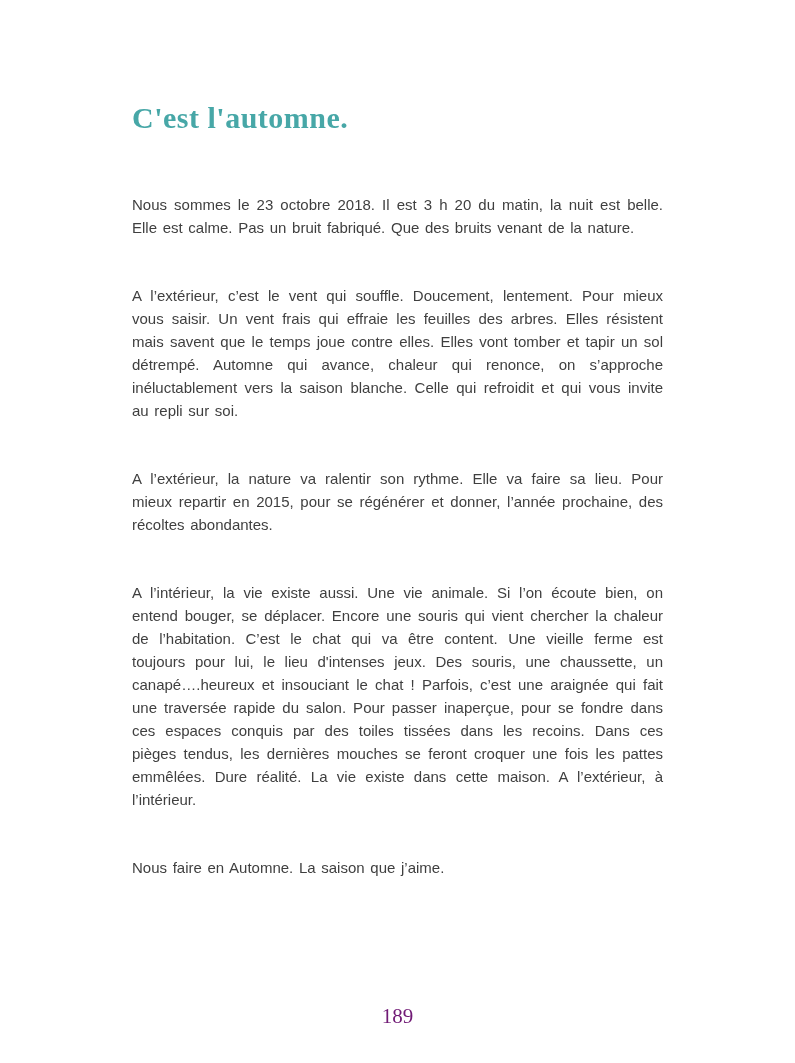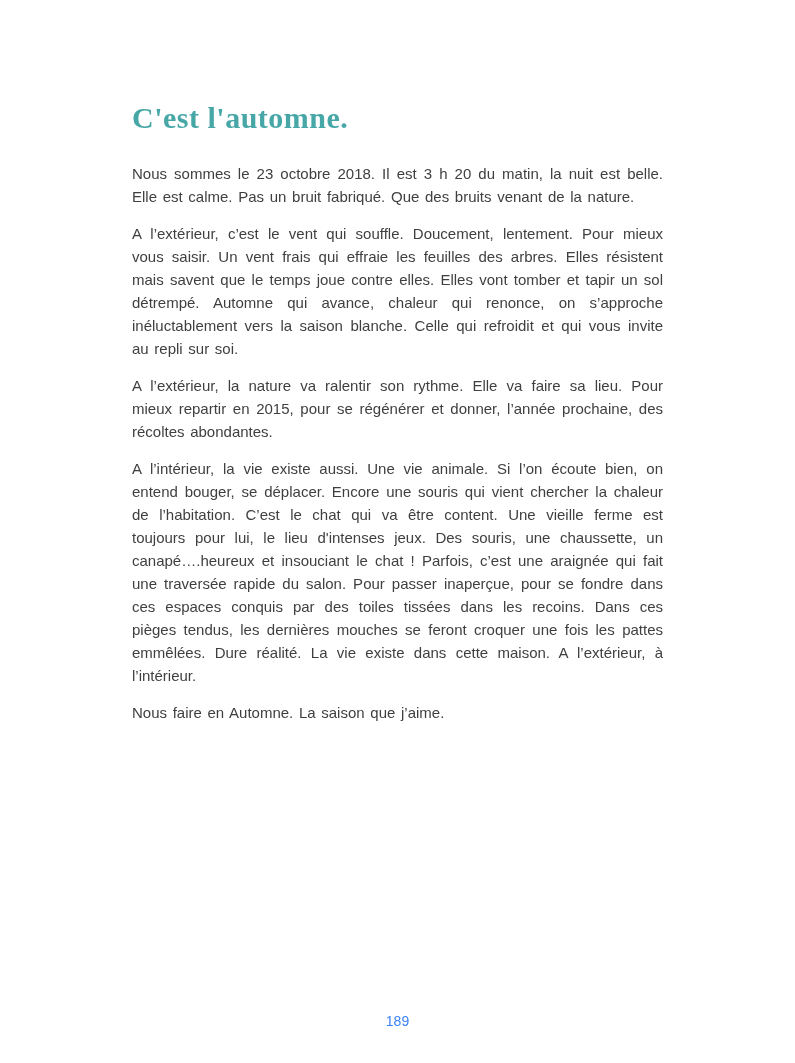--- a/index.html
+++ b/index.html
@@ -10,20 +10,21 @@
   .page {
     position: relative;
     width: 795px;
     height: 1063px;
     box-sizing: border-box;
     background: #ffffff;
     padding: 100px 132px 26px 132px;
     display: flex;
     flex-direction: column;
     font-family: "Liberation Sans", sans-serif;
+    gap: 31px;
   }
   .title {
     font-family: "Liberation Serif", serif;
     font-weight: bold;
     font-size: 30px;
     line-height: 1.2;
     color: #47a7a7;
     margin: 0 0 26px 0;
     letter-spacing: 0.5px;
   }
@@ -34,23 +35,23 @@
     color: #3f3f3f;
     margin: 0 0 14px 0;
     word-spacing: 1.5px;
   }
   .para:last-of-type {
     text-align: left;
   }
   .footer {
     margin-top: auto;
     text-align: center;
-    font-family: Liberation Sans, sans-serif;
-    font-size: 14px;
-    color: #3b82f6;
+    font-family: Liberation Serif, serif;
+    font-size: 21px;
+    color: #701a75;
     padding-bottom: 8px;
   }
 </style>
 </head>
 <body>
 
 <div class="page">
   <h1 class="title" style="color: rgb(71, 167, 167);">C'est l'automne.</h1>
 
   <p class="para">Nous sommes le 23 octobre 2018. Il est 3 h 20 du matin, la nuit est belle. Elle est calme. Pas un bruit fabriqué. Que des bruits venant de la nature.</p>

